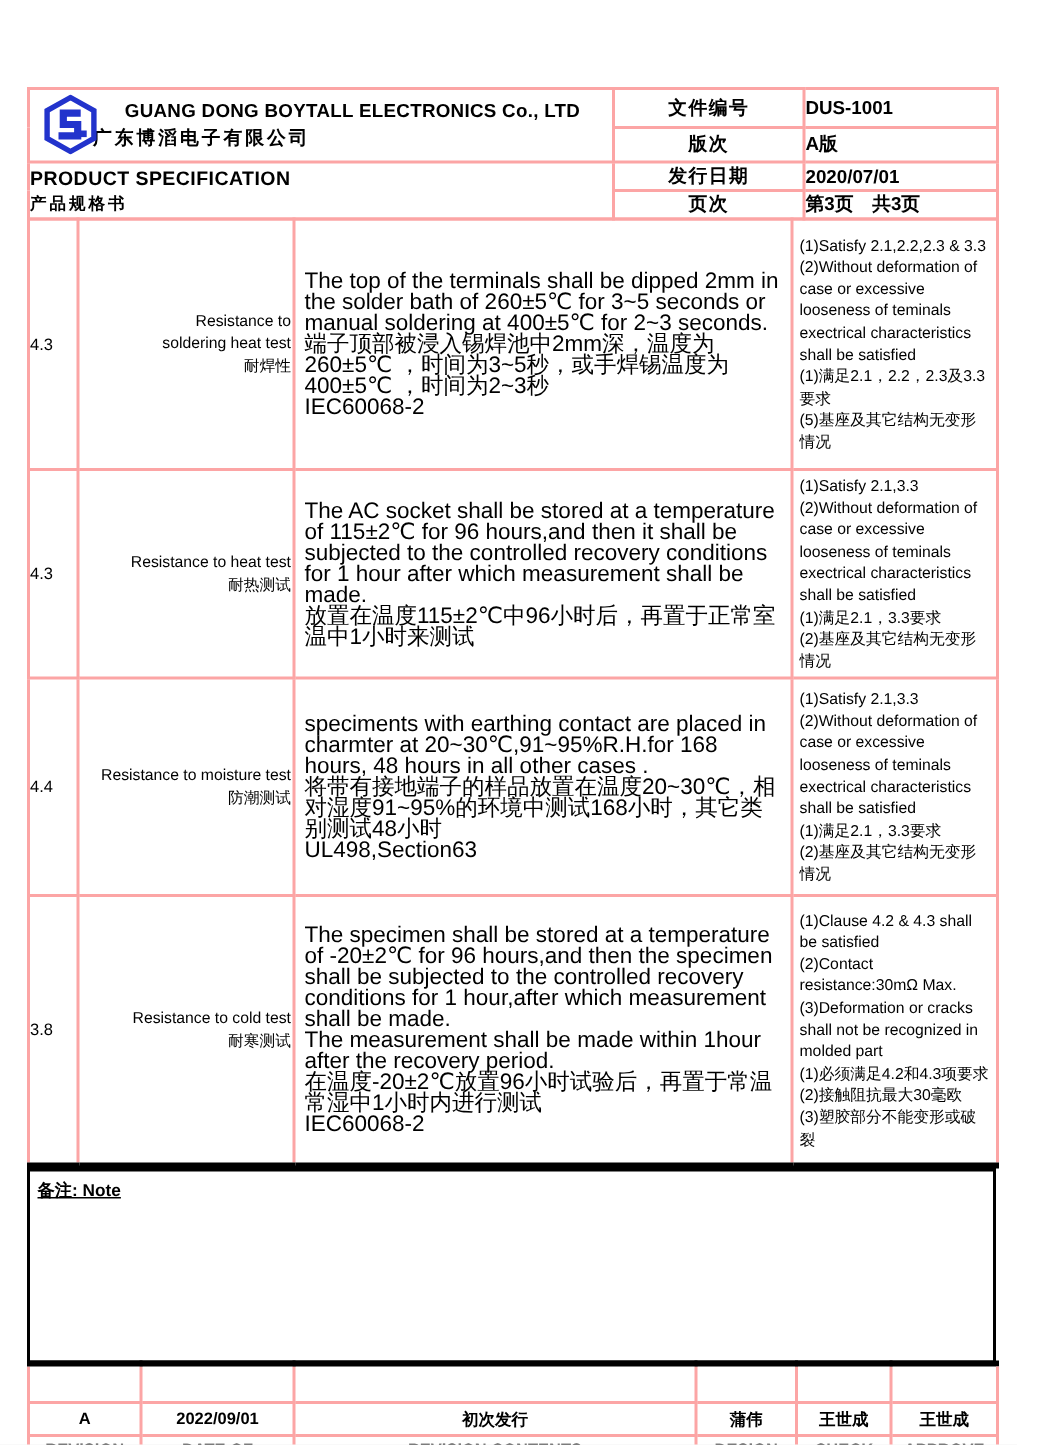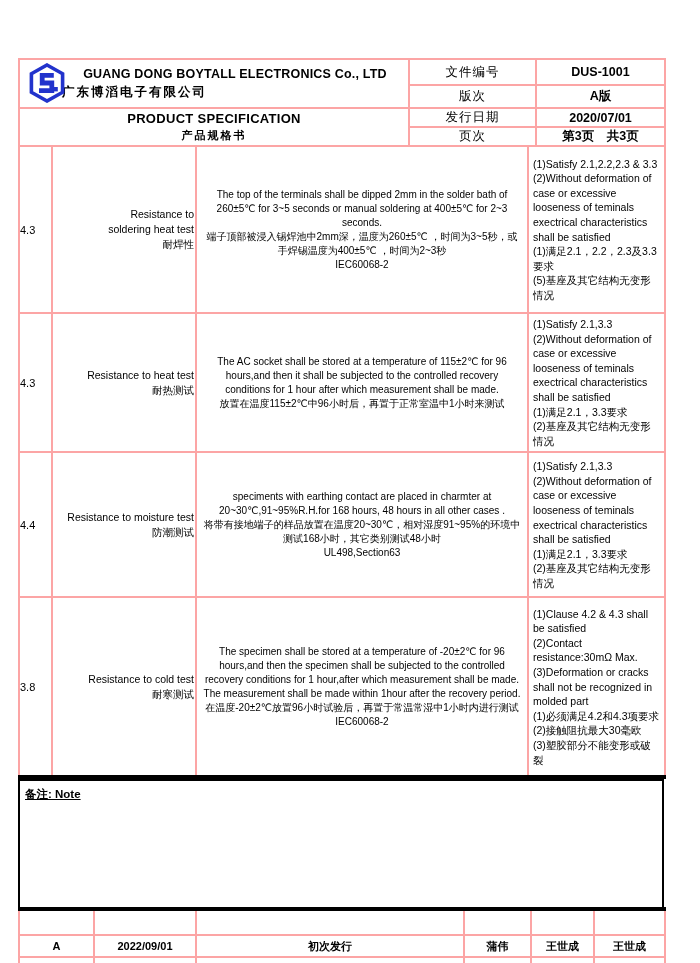--- a/index.html
+++ b/index.html
@@ -9,32 +9,32 @@
 
   table { border-collapse:collapse; table-layout:fixed; width:646px; }
   td { border:2px solid #fca5a5; overflow:hidden; }
 
   
   .hdr td { vertical-align:middle; }
   .company-cell { position:relative; padding-left:42px; }
   .logo-wrap { position:absolute; left:7px; top:3px; width:40px; height:40px; }
   .company-en { font-size:12.5px; font-weight:bold; text-align:center; letter-spacing:0.2px; }
   .company-cn { font-size:12.5px; font-weight:bold; letter-spacing:2px; margin-top:3px; }
-  .ptitle { text-align:center; }
+  .ptitle { text-align:left; }
   .ptitle-en { font-size:13px; font-weight:bold; letter-spacing:0.3px; }
   .ptitle-cn { font-size:11px; font-weight:bold; letter-spacing:2px; margin-top:2px; }
-  .hlabel { font-size:12.5px; font-weight:normal; text-align:center; letter-spacing:1px; }
-  .hvalue { font-size:12.5px; font-weight:bold; text-align:center; }
+  .hlabel { font-size:12.5px; font-weight:bold; text-align:center; letter-spacing:1px; }
+  .hvalue { font-size:12.5px; font-weight:bold; }
 
   
   .main { margin-top:-2px; }
   .main td { vertical-align:middle; }
   .cell-no { text-align:left; font-size:11px; }
   .cell-name { text-align:right; font-size:10.5px; line-height:15px; padding:0 1px; }
-  .cell-desc { font-size:10px; line-height:14px; padding:3px 6px;text-align:center; }
+  .cell-desc { font-size:15px; line-height:14px; padding:3px 6px; }
   .cell-crit { font-size:10.5px; line-height:14.6px; padding:3px 4px; }
   .prewrap { white-space:pre-wrap; }
   .thick-bottom td { border-bottom:4px solid #000; }
 
   
   .note-box { margin-top:-2px; width:646px; height:132px; border:2px solid #000; border-top:4px solid #000; padding:3px 5px; }
   .note-label { font-size:11.5px; font-weight:bold;text-decoration:underline; }
 
   
   .rev { margin-top:-2px; border-top:4px solid #000; }

